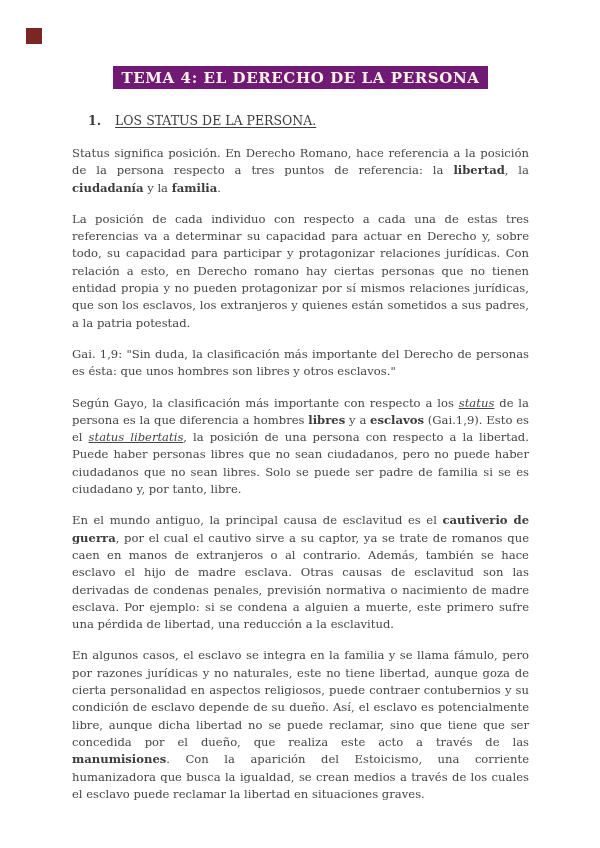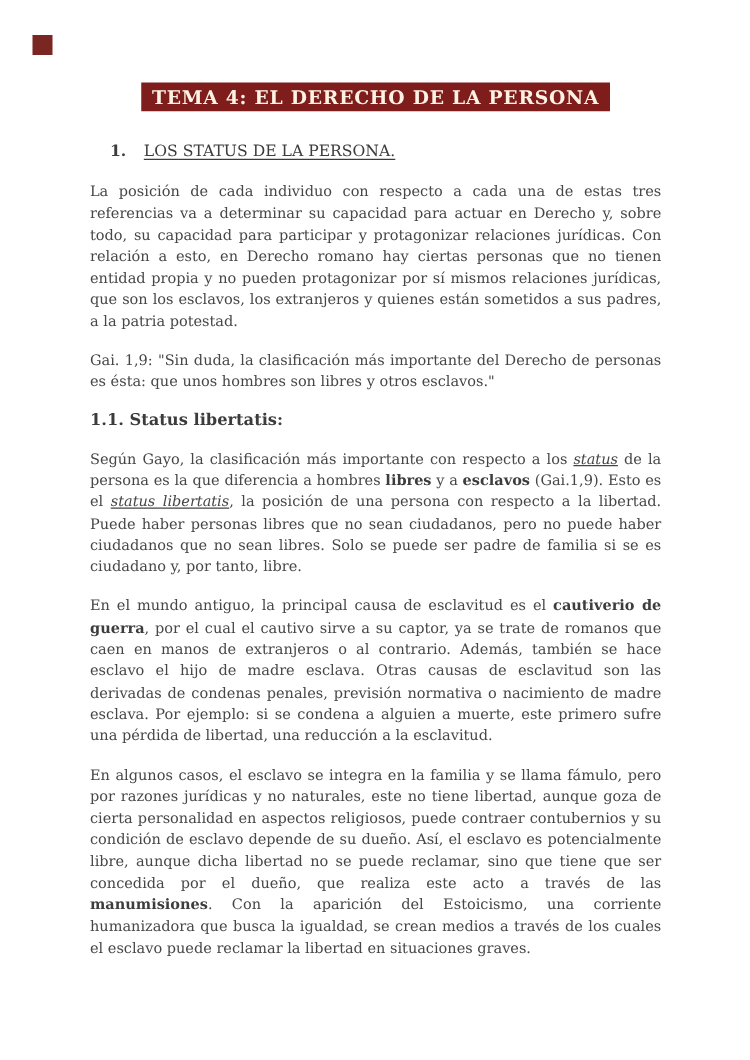--- a/index.html
+++ b/index.html
@@ -26,21 +26,21 @@
     left: 72px;
     right: 71px;
     top: 66px;
   }
   .title-line {
     text-align: center;
     margin: 0 0 24px 0;
   }
   .title-highlight {
     display: inline-block;
-    background: #7f1d1d;
+    background: #701a75;
     color: #fdf2e4;
     font-weight: bold;
     font-size: 15px;
     letter-spacing: 0.6px;
     padding: 3px 9px 2px 9px;
     white-space: nowrap;
   }
   .h1 {
     margin: 0 0 17px 16px;
     font-size: 12.5px;
@@ -79,26 +79,26 @@
   <div class="content">
 
     <div class="title-line">
       <span class="title-highlight">TEMA 4: EL DERECHO DE LA PERSONA</span>
     </div>
 
     <h1 class="h1">
       <span class="h1-num">1.</span><span class="h1-label">LOS STATUS DE LA PERSONA.</span>
     </h1>
 
+    <p class="para"><span>Status significa posición. En Derecho Romano, hace referencia a la posición de la persona respecto a tres puntos de referencia: la </span><b>libertad</b><span>, la </span><b>ciudadanía</b><span> y la </span><b>familia</b><span>.</span></p>
 
     <p class="para"><span>La posición de cada individuo con respecto a cada una de estas tres referencias va a determinar su capacidad para actuar en Derecho y, sobre todo, su capacidad para participar y protagonizar relaciones jurídicas. Con relación a esto, en Derecho romano hay ciertas personas que no tienen entidad propia y no pueden protagonizar por sí mismos relaciones jurídicas, que son los esclavos, los extranjeros y quienes están sometidos a sus padres, a la patria potestad.</span></p>
 
     <p class="para"><span>Gai. 1,9: "Sin duda, la clasificación más importante del Derecho de personas es ésta: que unos hombres son libres y otros esclavos."</span></p>
 
-    <h2 class="h2">1.1. Status libertatis:</h2>
 
     <p class="para"><span>Según Gayo, la clasificación más importante con respecto a los </span><i>status</i><span> de la persona es la que diferencia a hombres </span><b>libres</b><span> y a </span><b>esclavos</b><span> (Gai.1,9). Esto es el </span><i>status libertatis</i><span>, la posición de una persona con respecto a la libertad. Puede haber personas libres que no sean ciudadanos, pero no puede haber ciudadanos que no sean libres. Solo se puede ser padre de familia si se es ciudadano y, por tanto, libre.</span></p>
 
     <p class="para"><span>En el mundo antiguo, la principal causa de esclavitud es el </span><b>cautiverio de guerra</b><span>, por el cual el cautivo sirve a su captor, ya se trate de romanos que caen en manos de extranjeros o al contrario. Además, también se hace esclavo el hijo de madre esclava. Otras causas de esclavitud son las derivadas de condenas penales, previsión normativa o nacimiento de madre esclava. Por ejemplo: si se condena a alguien a muerte, este primero sufre una pérdida de libertad, una reducción a la esclavitud.</span></p>
 
     <p class="para"><span>En algunos casos, el esclavo se integra en la familia y se llama fámulo, pero por razones jurídicas y no naturales, este no tiene libertad, aunque goza de cierta personalidad en aspectos religiosos, puede contraer contubernios y su condición de esclavo depende de su dueño. Así, el esclavo es potencialmente libre, aunque dicha libertad no se puede reclamar, sino que tiene que ser concedida por el dueño, que realiza este acto a través de las </span><b>manumisiones</b><span>. Con la aparición del Estoicismo, una corriente humanizadora que busca la igualdad, se crean medios a través de los cuales el esclavo puede reclamar la libertad en situaciones graves.</span></p>
 
     <p class="para"></p>
 
   </div>

